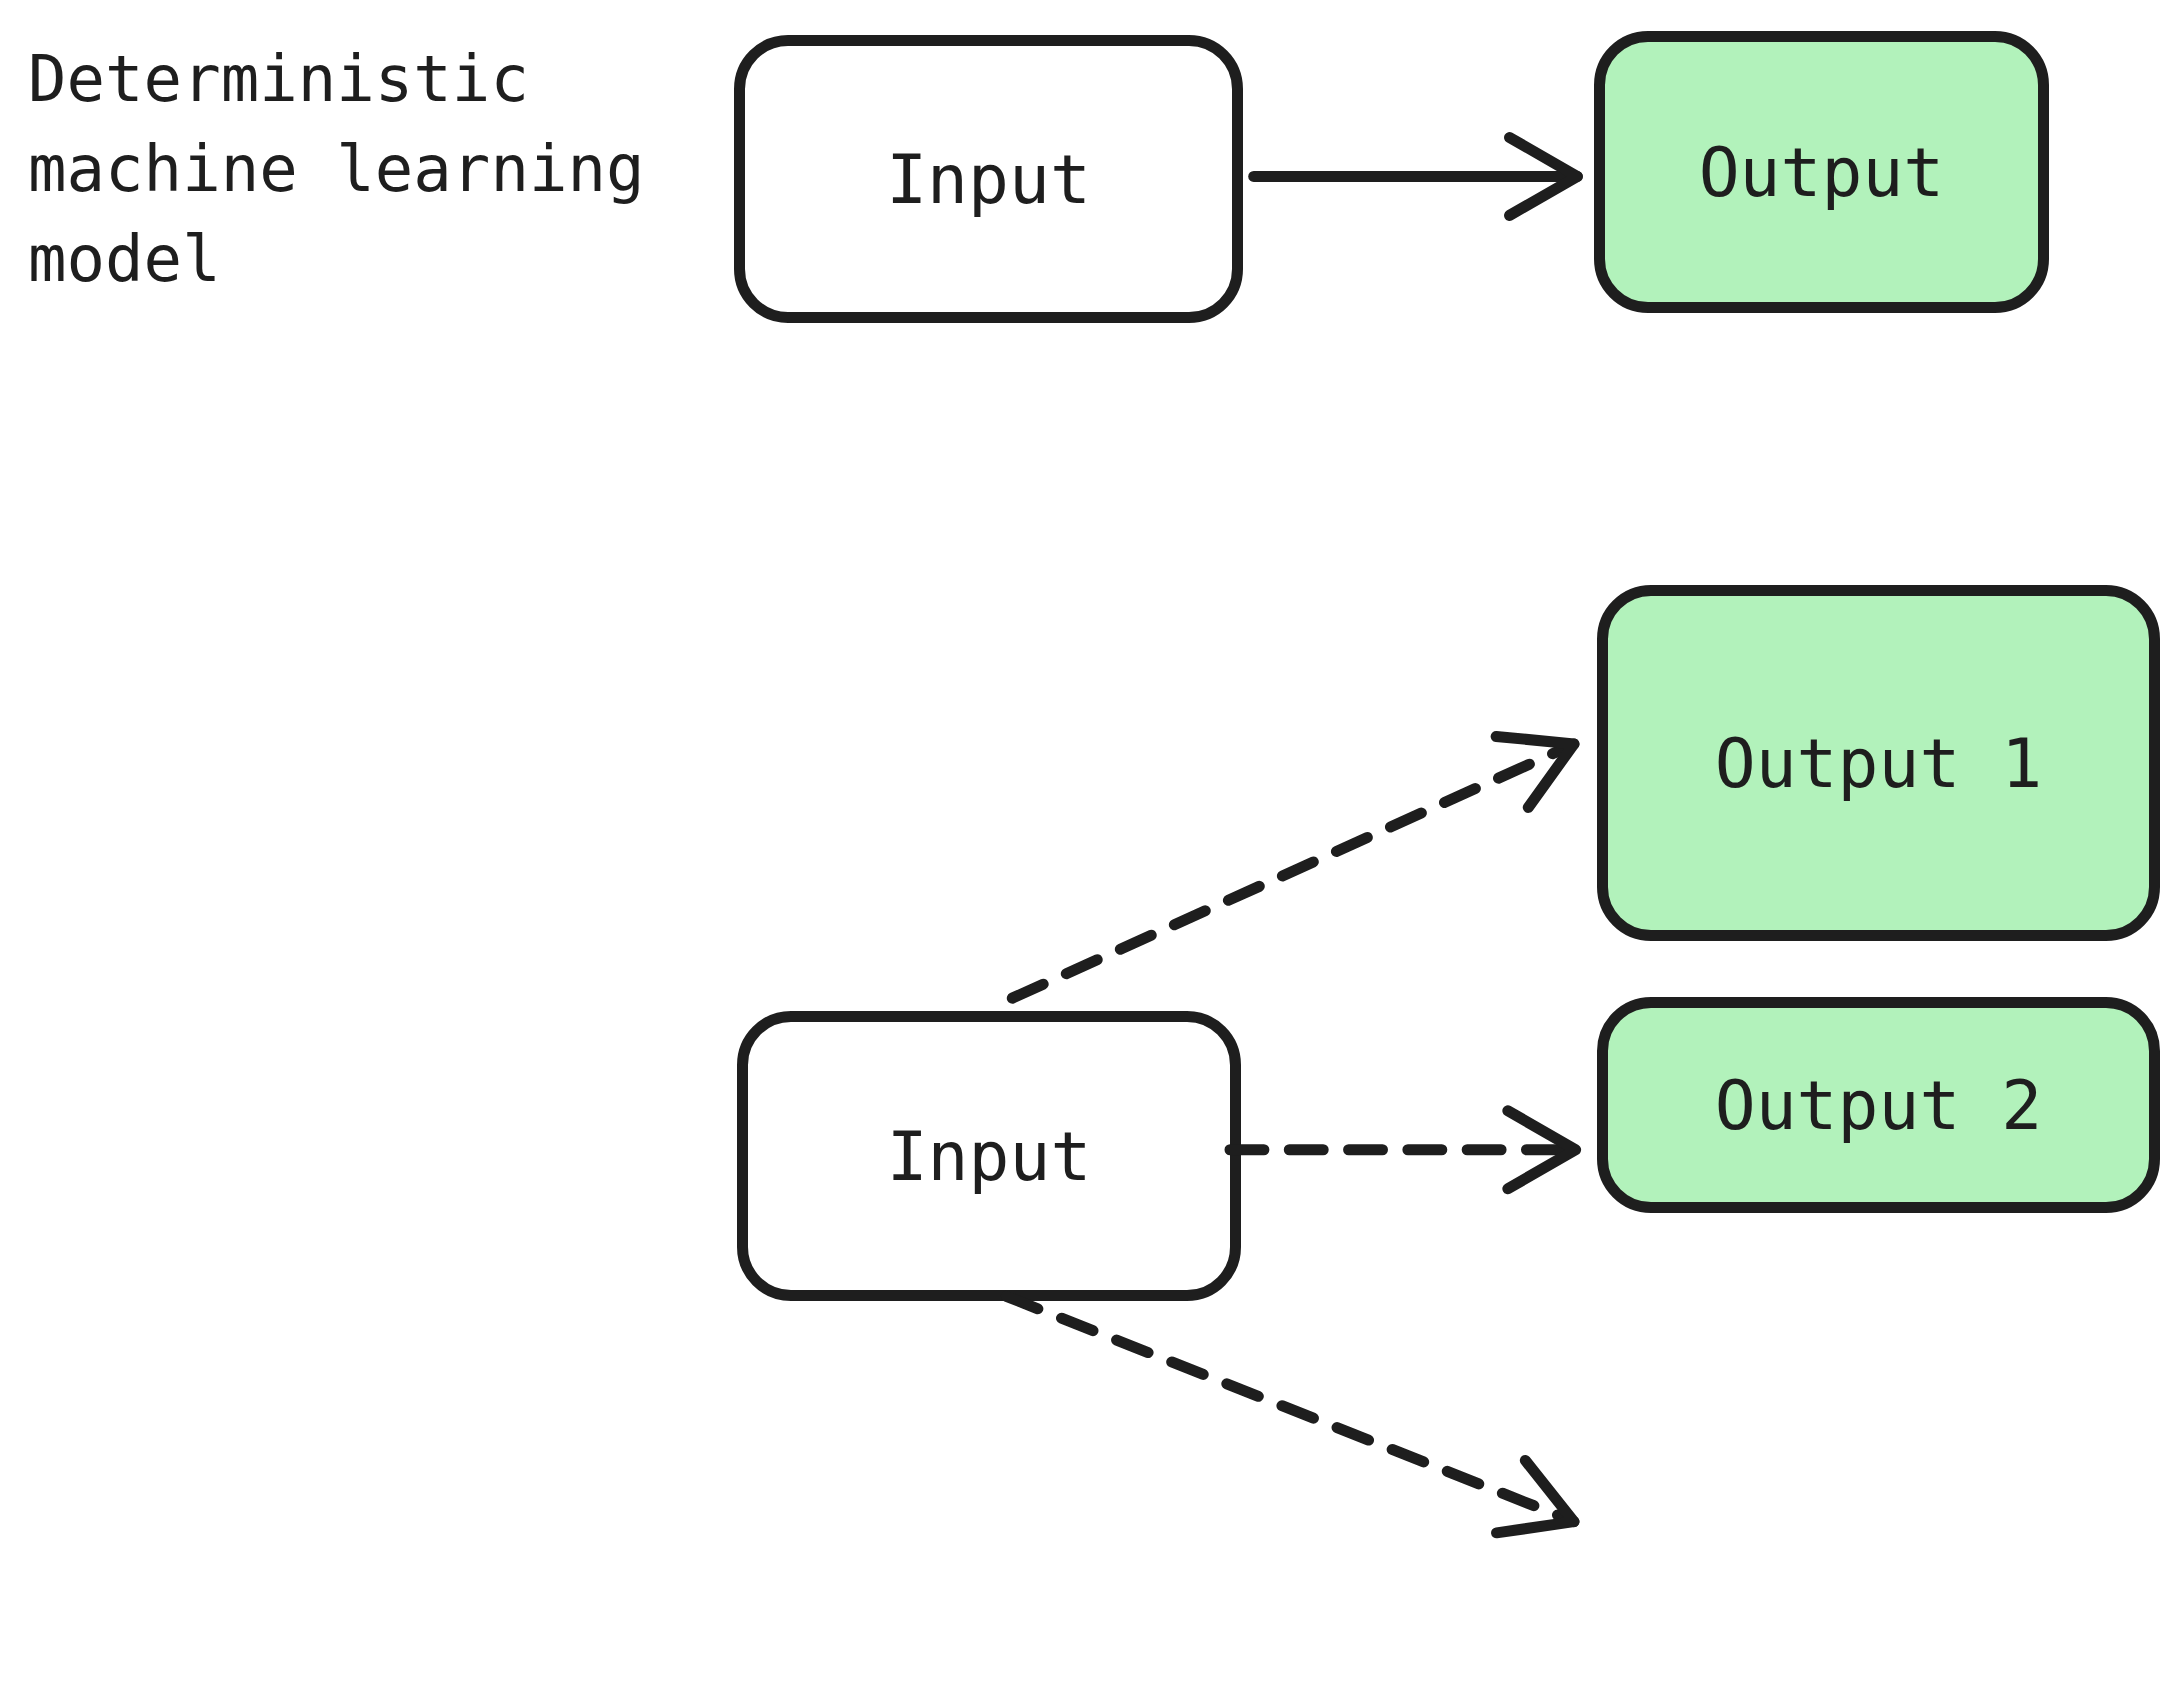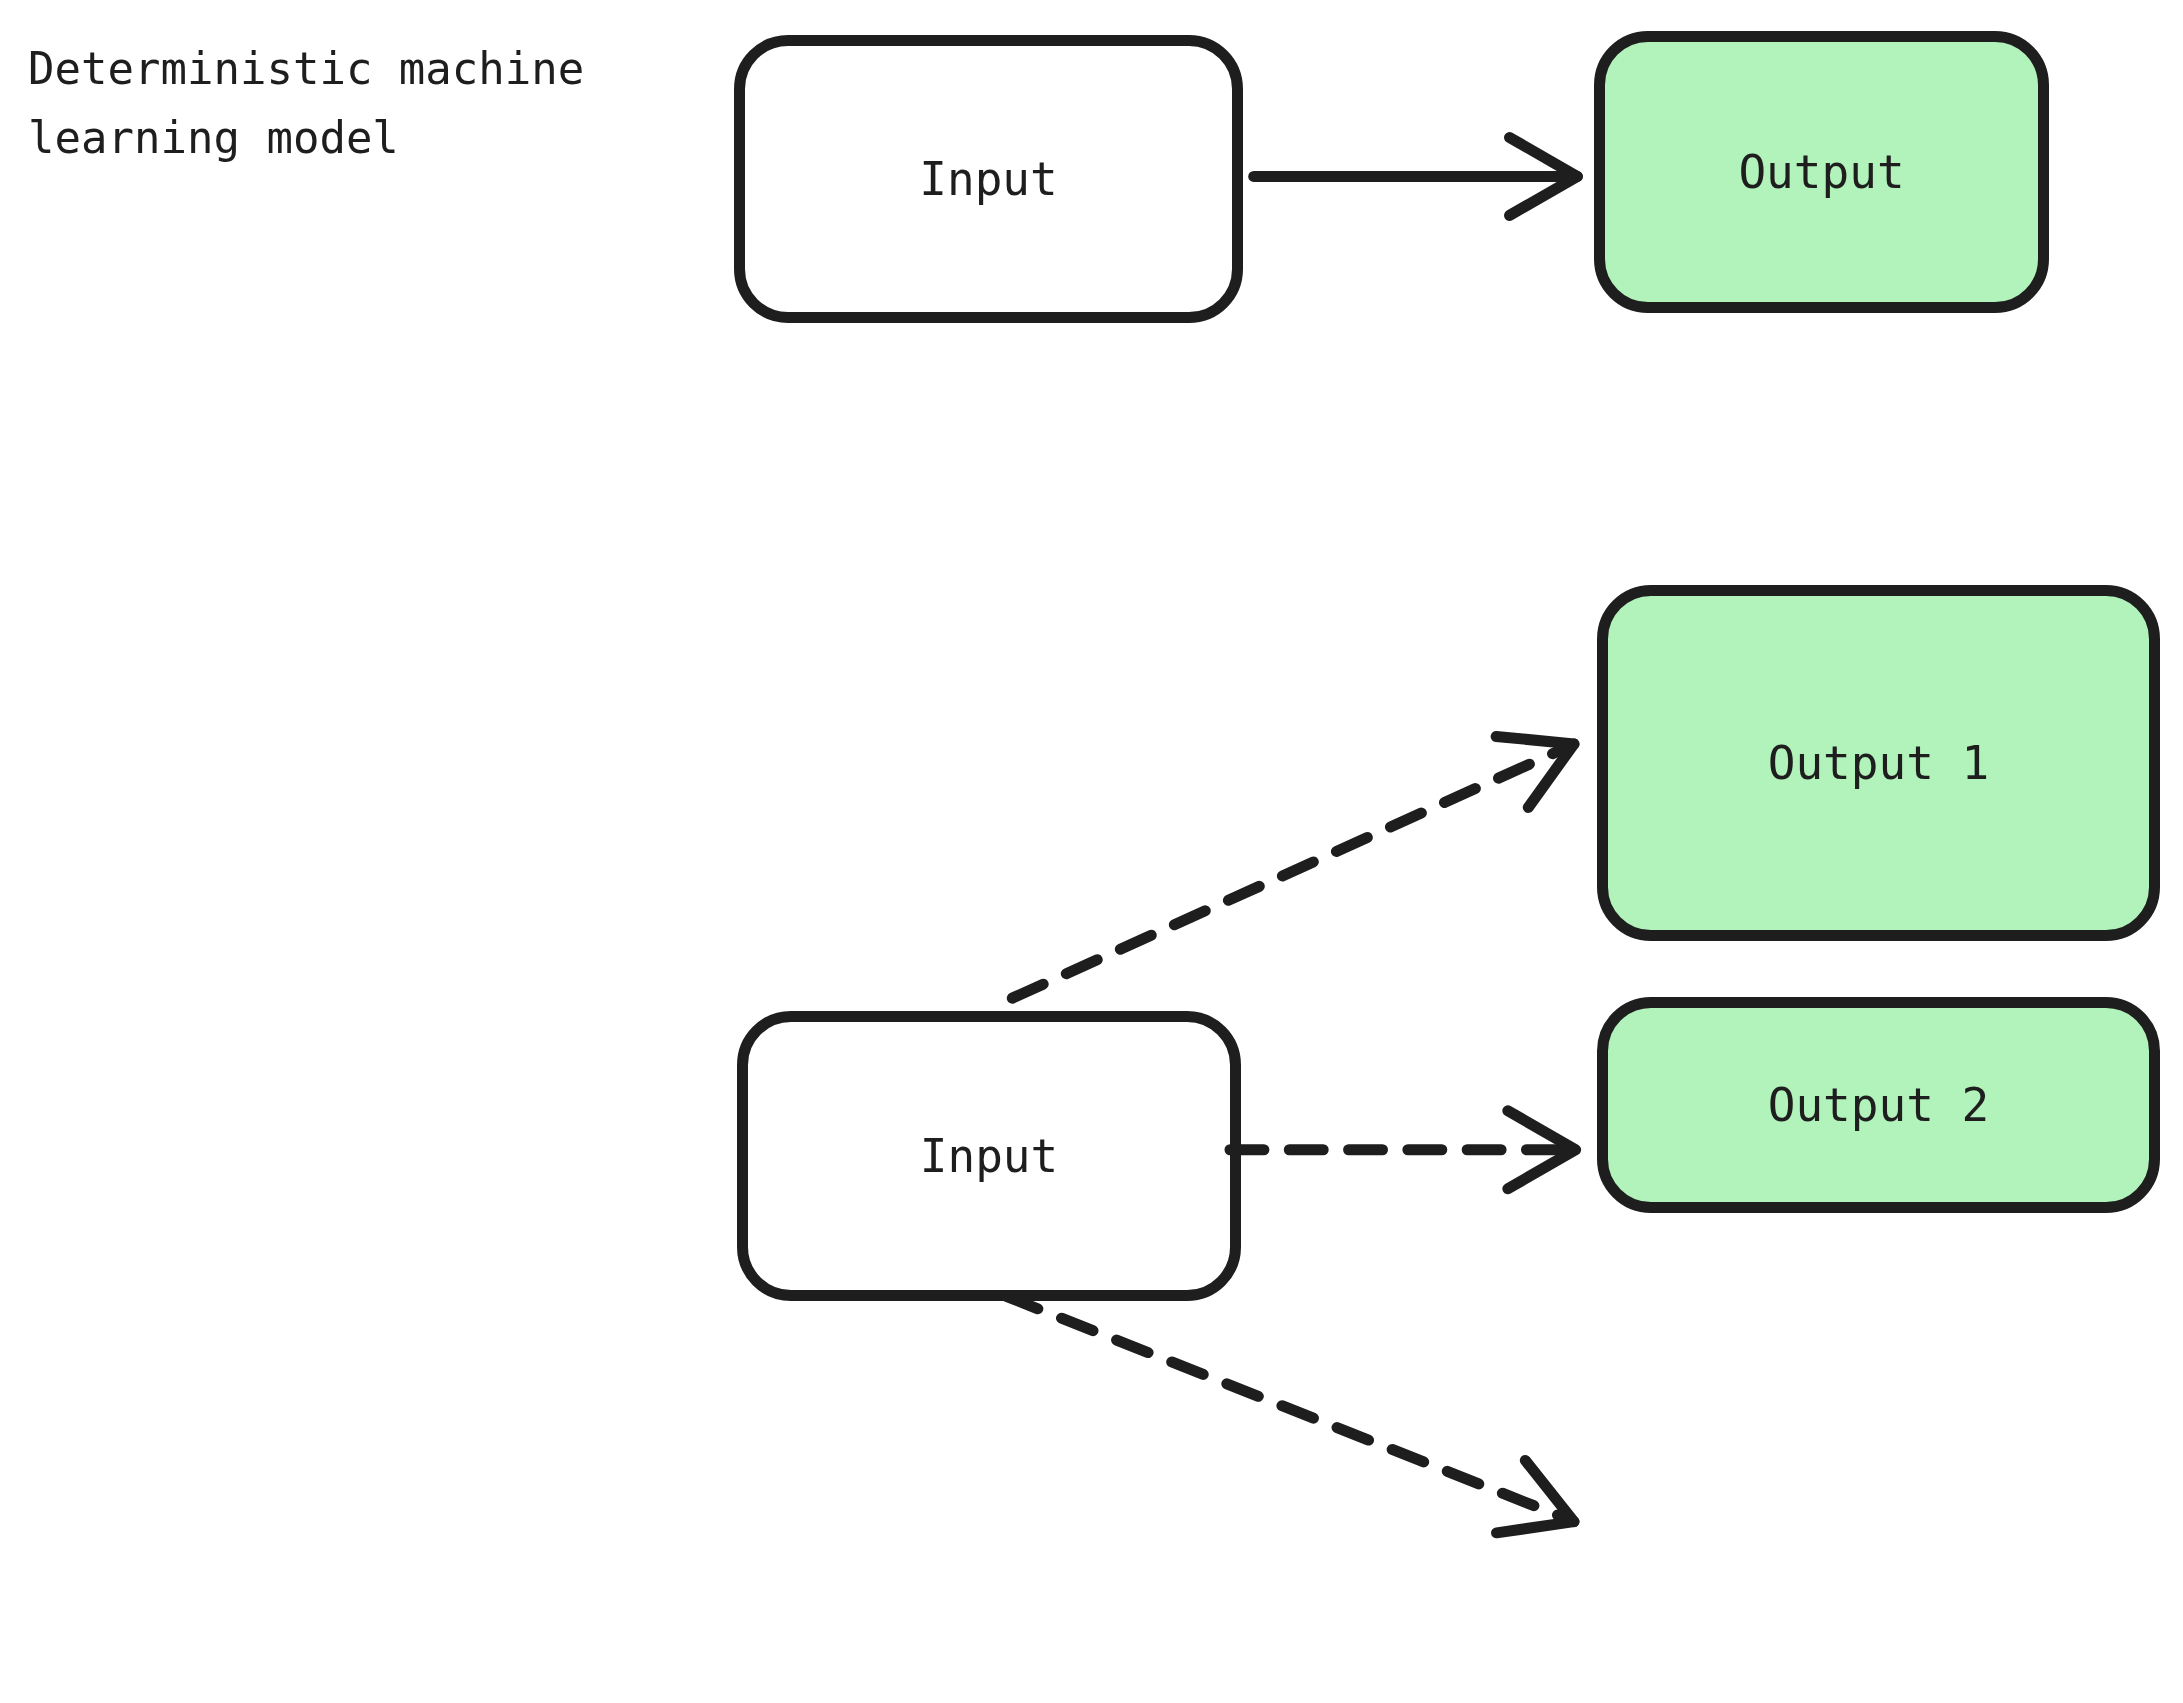--- a/index.html
+++ b/index.html
@@ -15,35 +15,35 @@
     height: 1704px;
     background: var(--bg);
     font-family: "DejaVu Sans Mono", "Liberation Mono", monospace;
     color: var(--stroke);
     overflow: hidden;
   }
   .section-label {
     position: absolute;
     left: 28px;
     width: 678px;
-    font-size: 44px;
-    line-height: 69px;
+    font-size: 64px;
+    line-height: 90px;
     color: var(--stroke);
   }
   #label-deterministic { top: 34px; }
   #label-probabilistic { top: 1021px; }
   .box {
     position: absolute;
     border: 11px solid var(--stroke);
     border-radius: 54px;
     background: var(--bg);
     display: flex;
     align-items: center;
     justify-content: center;
-    font-size: 46px;
+    font-size: 68px;
   }
   .box.green { background: var(--green); }
   #input-top      { left: 734px;  top: 35px;   width: 509px; height: 288px; }
   #output-top     { left: 1594px; top: 31px;   width: 455px; height: 282px; }
   #input-bottom   { left: 737px;  top: 1011px; width: 504px; height: 290px; }
   #output-1       { left: 1597px; top: 585px;  width: 563px; height: 356px; }
   #output-2       { left: 1597px; top: 997px; width: 563px; height: 216px; }
   #output-3       { left: 1597px; top: 1398px; width: 563px; height: 288px; }
   .arrows-layer {
     position: absolute;

